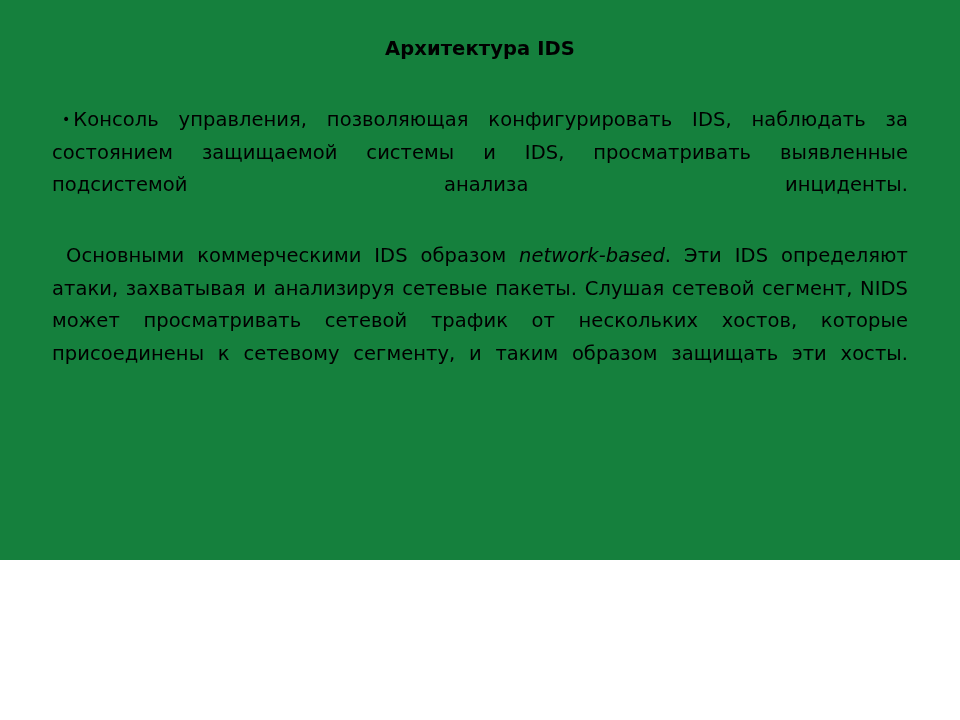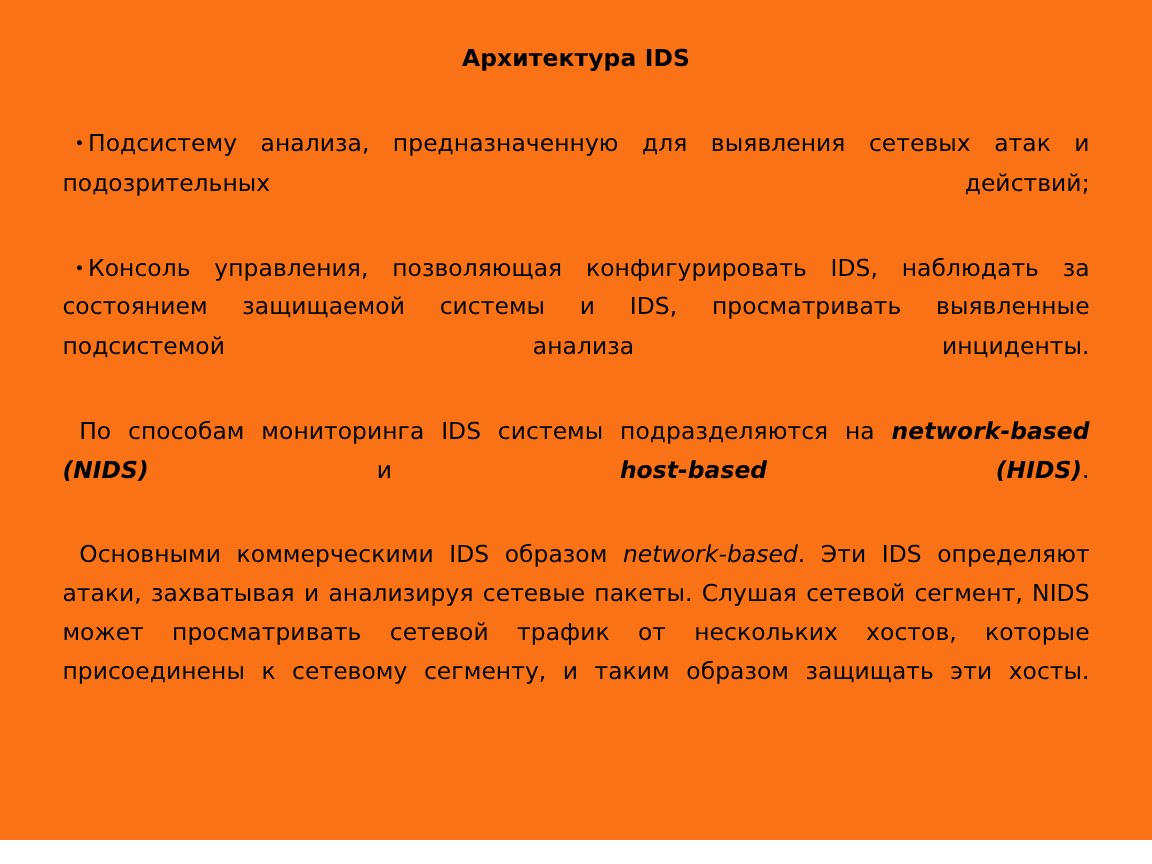--- a/index.html
+++ b/index.html
@@ -10,22 +10,22 @@
   body {
     width: 960px;
     height: 720px;
     font-family: "DejaVu Sans", sans-serif;
     color: #000000;
     overflow: hidden;
   }
   .slide {
     position: relative;
     width: 960px;
-    height: 700px;
-    background: #f97316;
+    height: 560px;
+    background: #15803d;
   }
   .slide-title {
     position: absolute;
     left: 0;
     top: 36px;
     width: 960px;
     text-align: center;
     font-size: 19.5px;
     font-weight: bold;
     letter-spacing: 0.1px;
@@ -91,23 +91,21 @@
 <body>
 
 <div class="slide">
 
   <div class="slide-title">Архитектура IDS</div>
 
   <div class="body-block">
 
 
 
-    <p class="bullet-item"><span class="dot">•</span><span>Подсистему анализа, предназначенную для выявления сетевых атак и подозрительных действий;</span></p>
 
 
     <p class="bullet-item"><span class="dot">•</span><span>Консоль управления, позволяющая конфигурировать IDS, наблюдать за состоянием защищаемой системы и IDS, просматривать выявленные подсистемой анализа инциденты.</span></p>
 
-    <p class="para"><span>По способам мониторинга IDS системы подразделяются на </span><span class="bi">network-based (NIDS)</span><span> и </span><span class="bi">host-based (HIDS)</span><span>.</span></p>
 
     <p class="para last"><span>Основными коммерческими IDS образом </span><span class="it">network-based</span><span>. Эти IDS определяют атаки, захватывая и анализируя сетевые пакеты. Слушая сетевой сегмент, NIDS может просматривать сетевой трафик от нескольких хостов, которые присоединены к сетевому сегменту, и таким образом защищать эти хосты.</span></p>
 
   </div>
 </div>
 
 </body></html>

